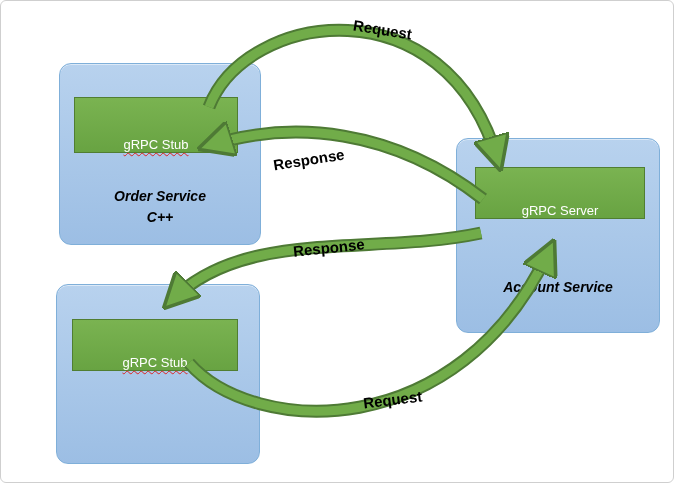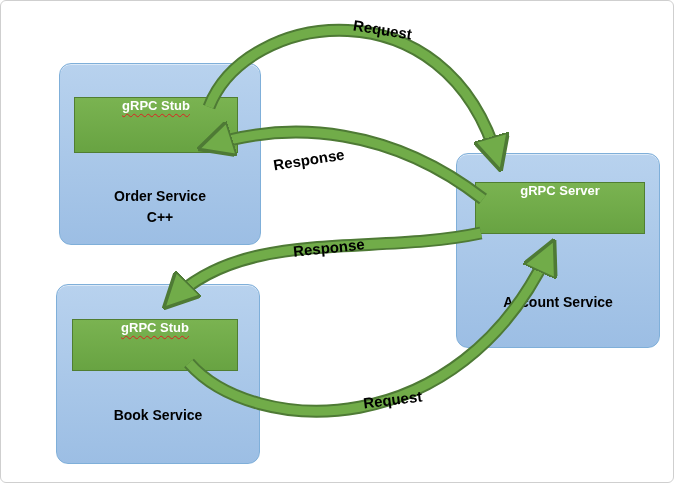--- a/index.html
+++ b/index.html
@@ -8,30 +8,30 @@
     border:1px solid #cfcfcf;border-radius:6px;overflow:hidden;
     font-family:"Liberation Sans",sans-serif;box-sizing:border-box;
   }
   .node{
     position:absolute;border-radius:12px;border:1px solid #7FAFD9;
     background:linear-gradient(180deg,#B8D2EE 0%,#9CBEE4 100%);
     box-shadow:inset 0 1px 0 rgba(255,255,255,.5);z-index:1;
   }
   .inner{
     position:absolute;background:linear-gradient(180deg,#7AB351,#68A342);
-    border:1px solid #507E32;display:flex;align-items:flex-start;justify-content:center;
-    color:#fff;font-weight:bold;font-size:13px;
+    border:1px solid #507E32;display:flex;align-items:flex-end;justify-content:center;
+    color:#fff;font-weight:normal;font-size:13px;
   }
   .squiggle{
     text-decoration-line:underline;text-decoration-style:wavy;
     text-decoration-color:#d22;text-decoration-thickness:1px;text-underline-offset:3px;
   }
   .node-title{
     position:absolute;left:0;width:100%;text-align:center;color:#000;
-    font-weight:bold;font-size:14px;line-height:21px;z-index:2;
+    font-weight:bold;font-size:14px;line-height:21px;z-index:2;font-style:italic;
   }
   svg.arrows{position:absolute;left:0;top:0;z-index:5;pointer-events:none;}
   .arrow-under{fill:none;stroke:#4E7A35;stroke-width:13;}
   .arrow-over{fill:none;stroke:#71AC49;stroke-width:9;}
   .edge-label{position:absolute;z-index:6;font-weight:bold;font-size:15px;color:#000;white-space:nowrap;}
 </style>
 </head>
 <body>
 
 <div id="canvas">
@@ -44,25 +44,24 @@
       <div>Order Service</div>
       <div>C++</div>
     </div>
   </div>
 
   <div class="node" style="left:55px;top:283px;width:202px;height:178px;">
     <div class="inner" style="left:15px;top:34px;width:164px;height:50px;">
       <span class="squiggle">gRPC Stub</span>
     </div>
     <div class="node-title" style="top:120px;">
-      <div>Book Service</div>
     </div>
   </div>
 
-  <div class="node" style="left:455px;top:152px;width:202px;height:193px;">
+  <div class="node" style="left:455px;top:137px;width:202px;height:193px;">
     <div class="inner" style="left:18px;top:28px;width:168px;height:50px;">
       <span>gRPC Server</span>
     </div>
     <div class="node-title" style="top:138px;">
       <div>Account Service</div>
     </div>
   </div>
 
   <svg class="arrows" width="674" height="483" viewBox="0 0 674 483">
     <defs>

